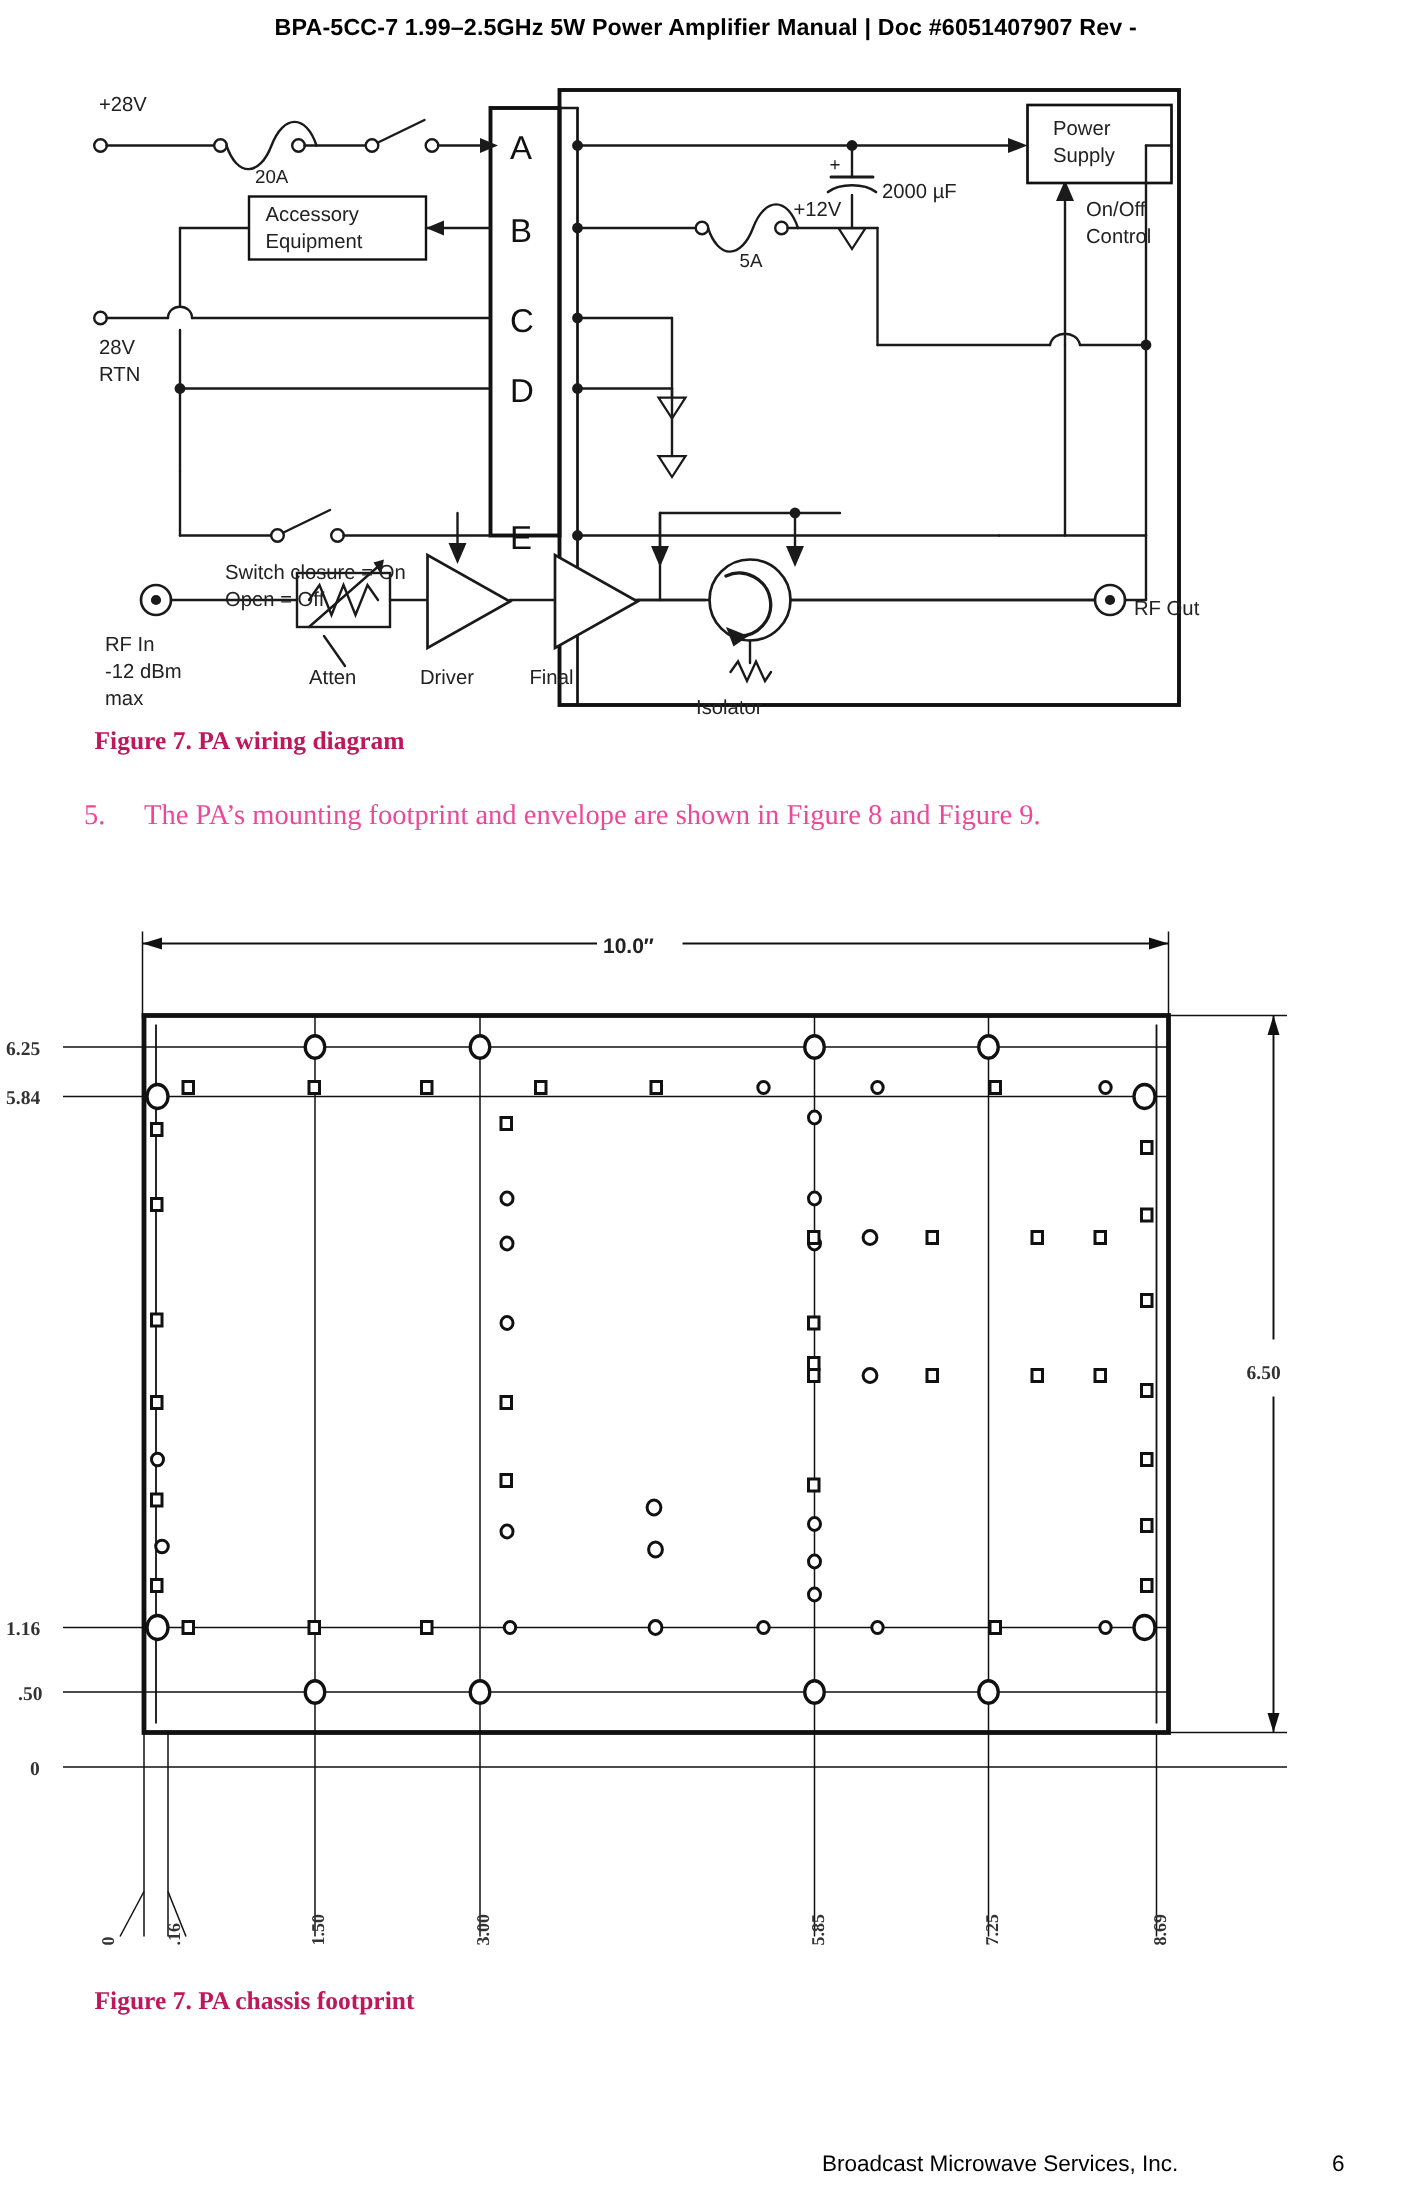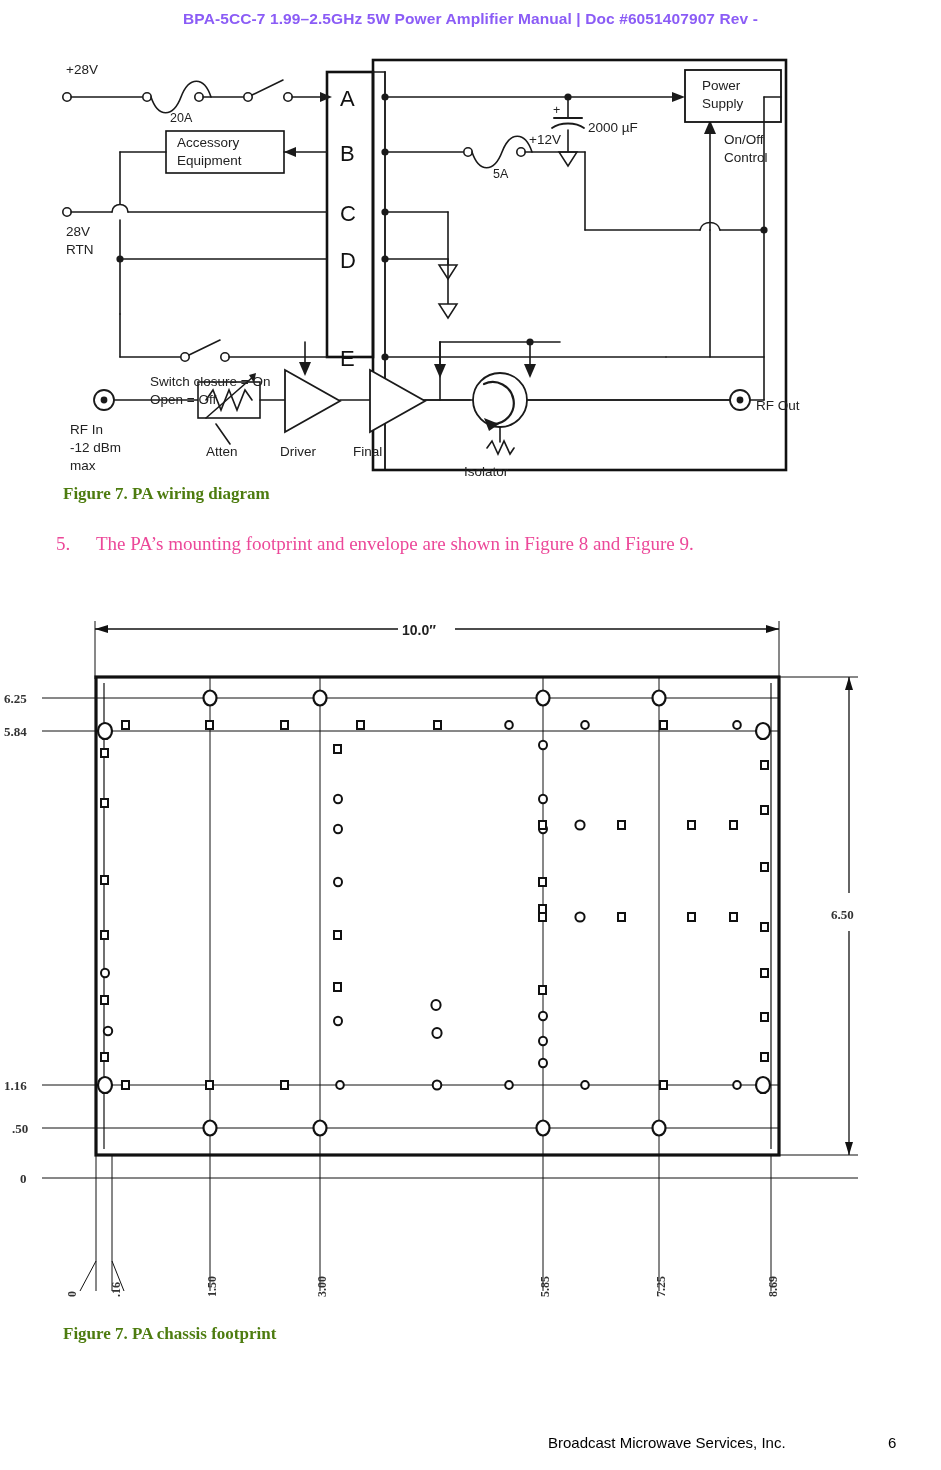--- a/index.html
+++ b/index.html
@@ -21,41 +21,41 @@
   
   .doc-header {
     position: absolute;
     top: 10px;
     left: 0;
     width: 941px;
     text-align: center;
     font-family: "Liberation Sans", sans-serif;
     font-size: 15.5px;
     font-weight: bold;
-    color: #8b5cf6;
+    color: #000000;
     letter-spacing: 0.1px;
     white-space: nowrap;
   }
   
   .fig7-wrap {
     position: absolute;
     top: 52px;
     left: 40px;
     width: 800px;
     height: 425px;
     text-align: right;
   }
   .fig7-wrap svg { display: block; }
 
   .fig-caption {
     position: absolute;
     font-family: "Liberation Serif", serif;
     font-weight: bold;
     font-size: 17px;
-    color: #4d7c0f;
+    color: #be185d;
   }
   #cap7 { top: 484px; left: 63px; }
   #cap8 { top: 1324px; left: 63px; }
 
   .body-item {
     position: absolute;
     top: 531px;
     left: 56px;
     width: 830px;
     font-family: "Liberation Serif", serif;

